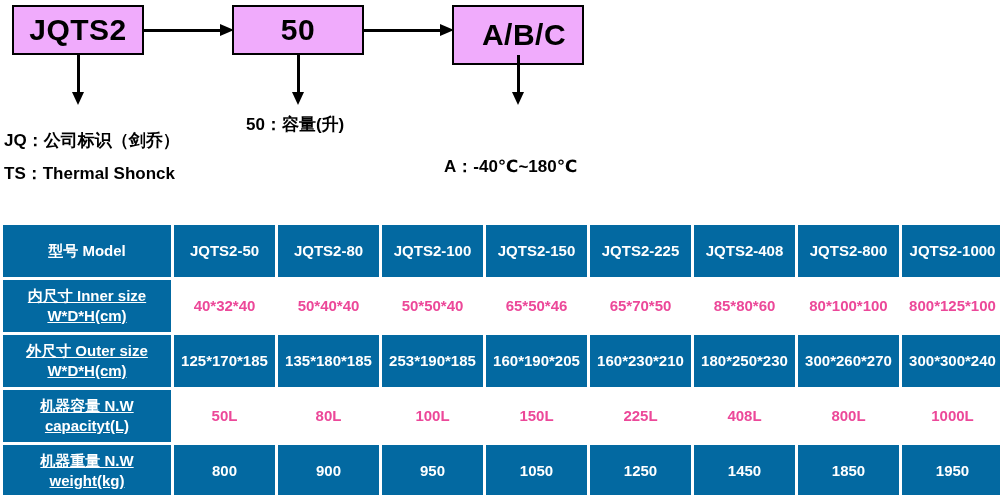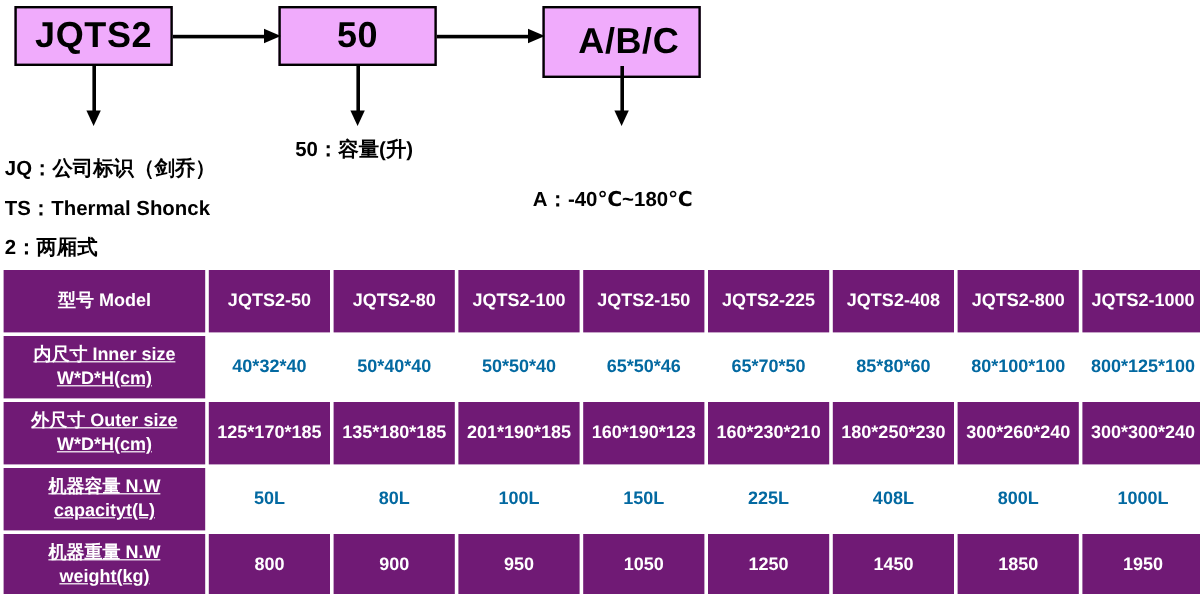--- a/index.html
+++ b/index.html
@@ -109,22 +109,22 @@
     padding: 2px 4px;
     text-align: center;
     vertical-align: middle;
     font-size: 15px;
     font-weight: 700;
     line-height: 1.35;
   }
   #spec-table td.label-col { width: 168px; font-size: 15px; }
   #spec-table td.data-col  { width: 101px; }
 
-  .cell-blue  { background: #701a75; color: #ffffff; }
-  .cell-white { background: #ffffff; color: #0369a1; }
+  .cell-blue  { background: #0369a1; color: #ffffff; }
+  .cell-white { background: #ffffff; color: #ec4899; }
 
   .lbl-line { display: block; text-decoration: underline; }
 </style>
 </head>
 <body>
 
 <div id="diagram">
 
   <div class="node-box" id="box-1">
     <span>JQTS2</span>
@@ -154,21 +154,20 @@
     <div class="head"></div>
   </div>
   <div class="v-arrow" id="down-3">
     <div class="shaft"></div>
     <div class="head"></div>
   </div>
 
   <div class="legend-col" id="legend-left">
     <div class="legend-line">JQ：公司标识（剑乔）</div>
     <div class="legend-line">TS：Thermal Shonck</div>
-    <div class="legend-line">2：两厢式</div>
   </div>
 
   <div class="legend-col" id="legend-mid">
     <div class="legend-line">50：容量(升)</div>
   </div>
 
   <div class="legend-col" id="legend-right">
     <div class="legend-line">A：-40℃~180℃</div>
   </div>
 </div>
@@ -202,25 +201,25 @@
       <td class="data-col cell-white">800*125*100</td>
     </tr>
 
     <tr>
       <td class="label-col cell-blue">
         <span class="lbl-line">外尺寸 Outer size</span>
         <span class="lbl-line">W*D*H(cm)</span>
       </td>
       <td class="data-col cell-blue">125*170*185</td>
       <td class="data-col cell-blue">135*180*185</td>
-      <td class="data-col cell-blue">201*190*185</td>
-      <td class="data-col cell-blue">160*190*123</td>
+      <td class="data-col cell-blue">253*190*185</td>
+      <td class="data-col cell-blue">160*190*205</td>
       <td class="data-col cell-blue">160*230*210</td>
       <td class="data-col cell-blue">180*250*230</td>
-      <td class="data-col cell-blue">300*260*240</td>
+      <td class="data-col cell-blue">300*260*270</td>
       <td class="data-col cell-blue">300*300*240</td>
     </tr>
 
     <tr>
       <td class="label-col cell-blue">
         <span class="lbl-line">机器容量 N.W</span>
         <span class="lbl-line">capacityt(L)</span>
       </td>
       <td class="data-col cell-white">50L</td>
       <td class="data-col cell-white">80L</td>

